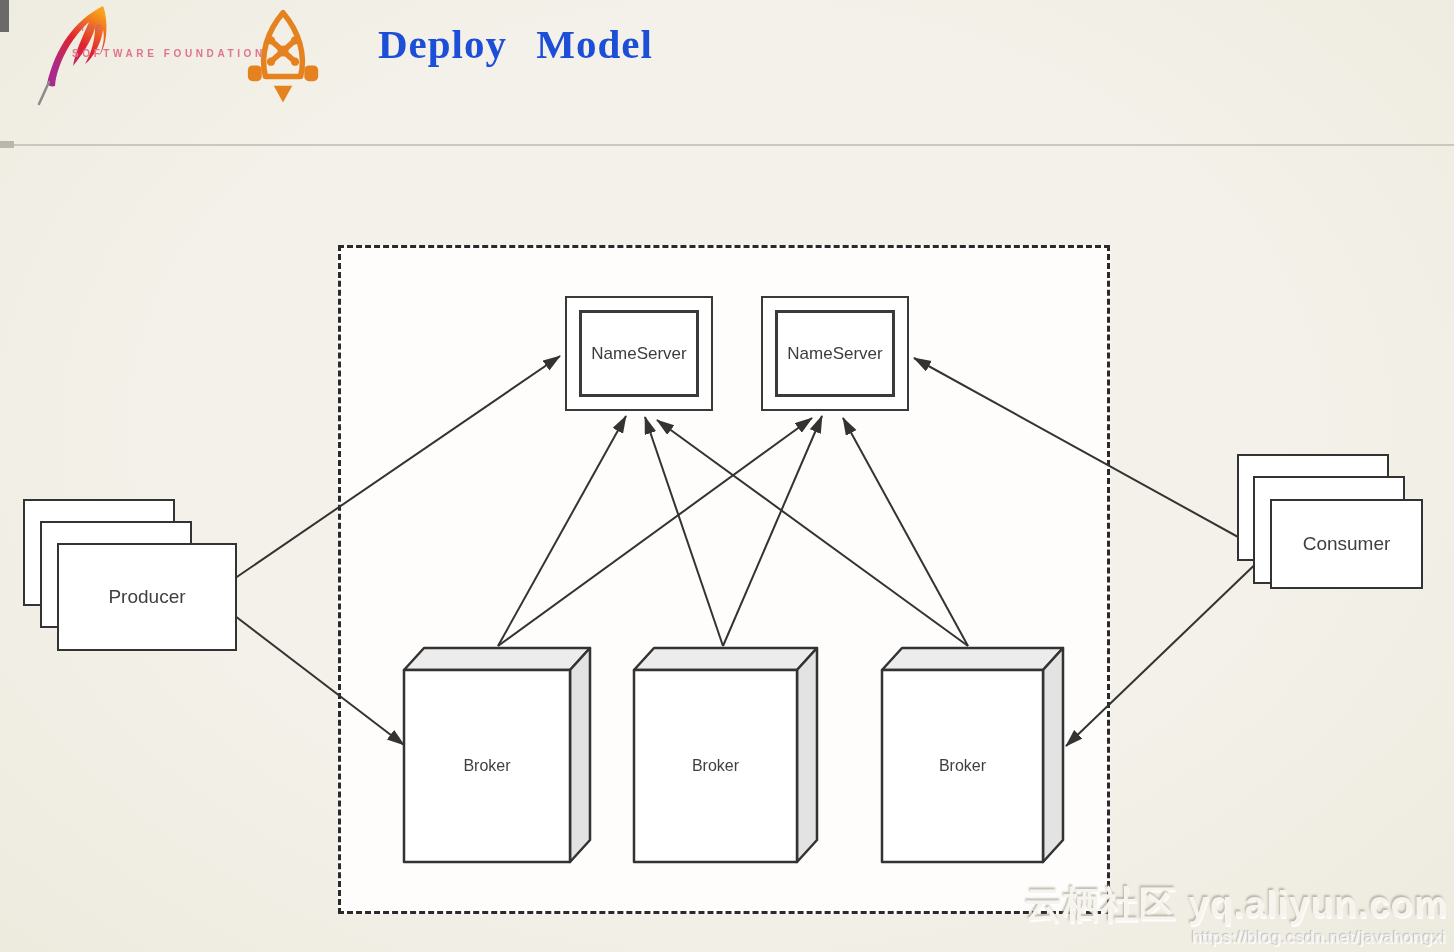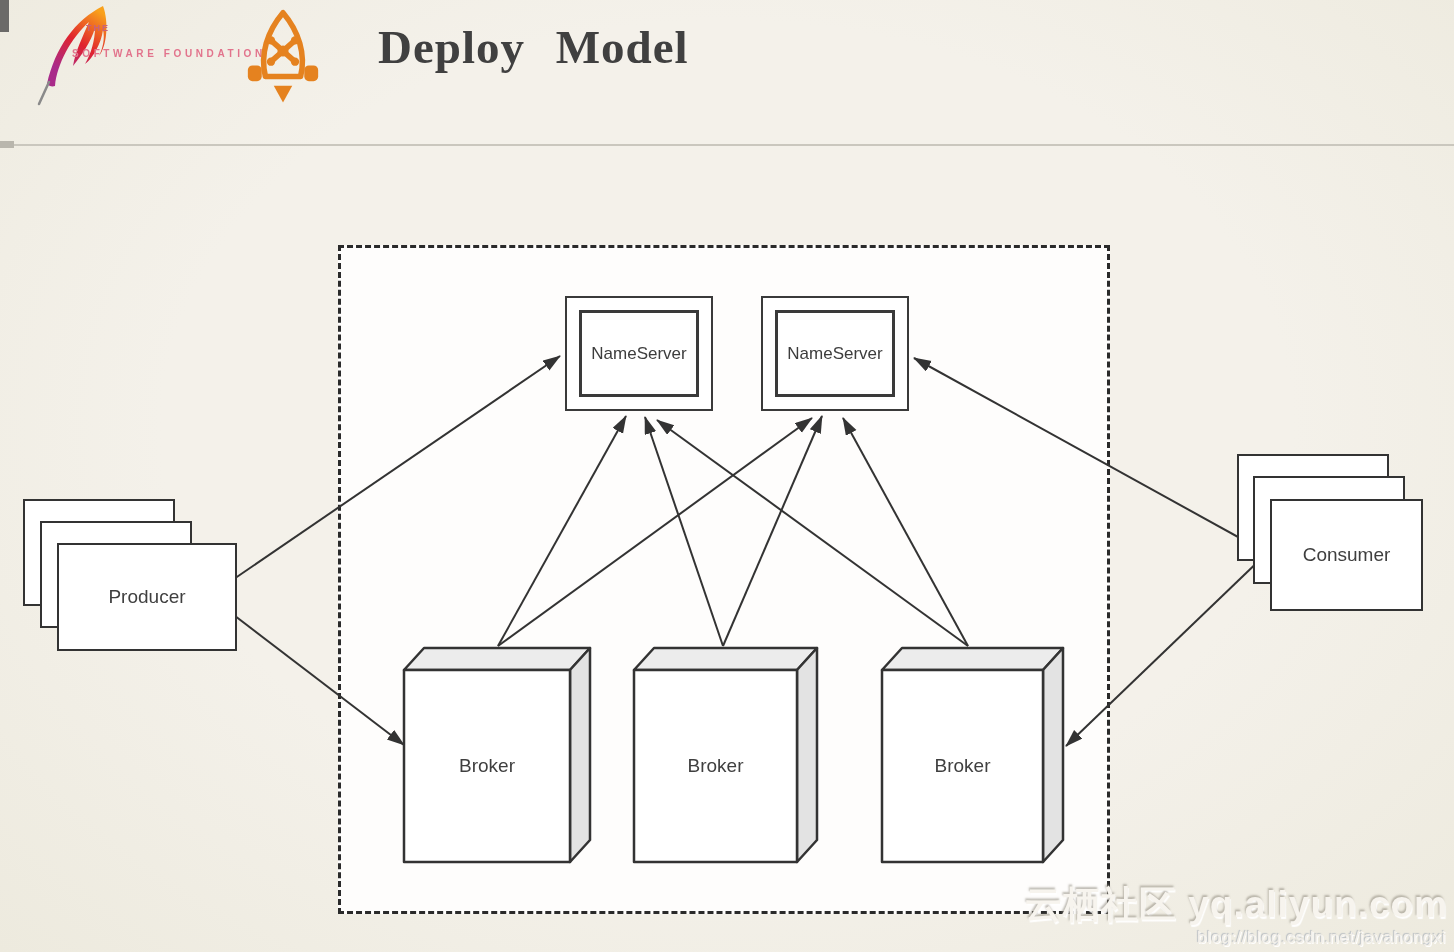--- a/index.html
+++ b/index.html
@@ -5,48 +5,48 @@
   html,body{margin:0;padding:0;}
   body{
     width:1454px;height:952px;position:relative;overflow:hidden;
     background:radial-gradient(ellipse at 50% 45%, #f4f1ea 55%, #edeade 100%);
     font-family:"Liberation Sans", sans-serif;
   }
   
   .corner-artifact{position:absolute;left:0;top:0;width:9px;height:32px;background:#4a4a4a;opacity:.8;}
   .feather{position:absolute;left:24px;top:4px;width:112px;height:104px;}
   .apache-text{position:absolute;left:72px;top:24px;line-height:1;}
-  .apache-the{font-size:9px;color:#c9617a;letter-spacing:2px;font-weight:bold;margin-left:14px;}
+  .apache-the{font-size:9px;color:#c9617a;letter-spacing:2px;font-weight:normal;margin-left:8px;}
   .apache-name{font-size:38px;font-weight:bold;color:#c92c4e;letter-spacing:0px;margin-top:2px;}
   .apache-name sup{font-size:11px;vertical-align:super;}
   .apache-sub{font-size:10px;color:#e2738c;letter-spacing:3.6px;font-weight:bold;margin-top:16px;}
   .rocket{position:absolute;left:246px;top:8px;width:74px;height:100px;}
   .page-title{
     position:absolute;left:378px;top:20px;
     font-family:"Liberation Serif", serif;font-weight:bold;
-    font-size:47px;color:#404040;letter-spacing:1px;word-spacing:18px;text-align:center;
+    font-size:41px;color:#1d4ed8;letter-spacing:1px;word-spacing:18px;text-align:center;
   }
   .header-divider{position:absolute;left:12px;top:144px;width:1442px;height:2px;background:#cac7be;}
   .header-divider-nub{position:absolute;left:0;top:141px;width:14px;height:7px;background:#b9b6ad;}
 
   
   .dashed-box{
     position:absolute;left:338px;top:245px;width:772px;height:669px;
     border:3px dashed #2a2a2a;background:#fefdfc;box-sizing:border-box;z-index:1;
   }
   .edges-layer{position:absolute;left:0;top:0;width:1454px;height:952px;z-index:2;}
   .node{position:absolute;background:#ffffff;border:2px solid #333333;box-sizing:border-box;z-index:3;}
   .node-label{display:flex;align-items:center;justify-content:center;width:100%;height:100%;
     color:#3f3f3f;font-size:19px;}
   .ns{position:absolute;width:148px;height:115px;background:#fff;border:2px solid #3a3a3a;
     padding:12px;box-sizing:border-box;z-index:3;}
   .ns-inner{width:100%;height:100%;border:3px solid #3a3a3a;box-sizing:border-box;
     display:flex;align-items:center;justify-content:center;font-size:17px;color:#3d3d3d;}
   .broker-label{position:absolute;z-index:4;display:flex;align-items:center;justify-content:center;
-    color:#3f3f3f;font-size:19px;}
+    color:#3f3f3f;font-size:16px;}
 
   
   .watermark-site{
     position:absolute;right:6px;bottom:22px;z-index:6;
     font-size:37px;font-weight:bold;letter-spacing:1px;color:#f7f4ee;
     text-shadow:-1px -2px 2px rgba(140,134,122,.55), 1px 2px 1px rgba(255,255,255,.95);
     white-space:nowrap;
   }
   .watermark-url{
     position:absolute;right:8px;bottom:4px;z-index:6;
@@ -148,22 +148,22 @@
 </div>
 
 <div class="node" style="left:23px;top:499px;width:152px;height:107px;"></div>
 <div class="node" style="left:40px;top:521px;width:152px;height:107px;"></div>
 <div class="node" style="left:57px;top:543px;width:180px;height:108px;">
   <div class="node-label">Producer</div>
 </div>
 
 <div class="node" style="left:1237px;top:454px;width:152px;height:107px;"></div>
 <div class="node" style="left:1253px;top:476px;width:152px;height:108px;"></div>
-<div class="node" style="left:1270px;top:499px;width:153px;height:112px;">
+<div class="node" style="left:1270px;top:499px;width:153px;height:90px;">
   <div class="node-label">Consumer</div>
 </div>
 
 <div class="broker-label" style="left:404px;top:670px;width:166px;height:192px;">Broker</div>
 <div class="broker-label" style="left:634px;top:670px;width:163px;height:192px;">Broker</div>
 <div class="broker-label" style="left:882px;top:670px;width:161px;height:192px;">Broker</div>
 
 <div class="watermark-site">云栖社区 yq.aliyun.com</div>
-<div class="watermark-url">blog://blog.csdn.net/javahongxi</div>
+<div class="watermark-url">https://blog.csdn.net/javahongxi</div>
 
 </body></html>

